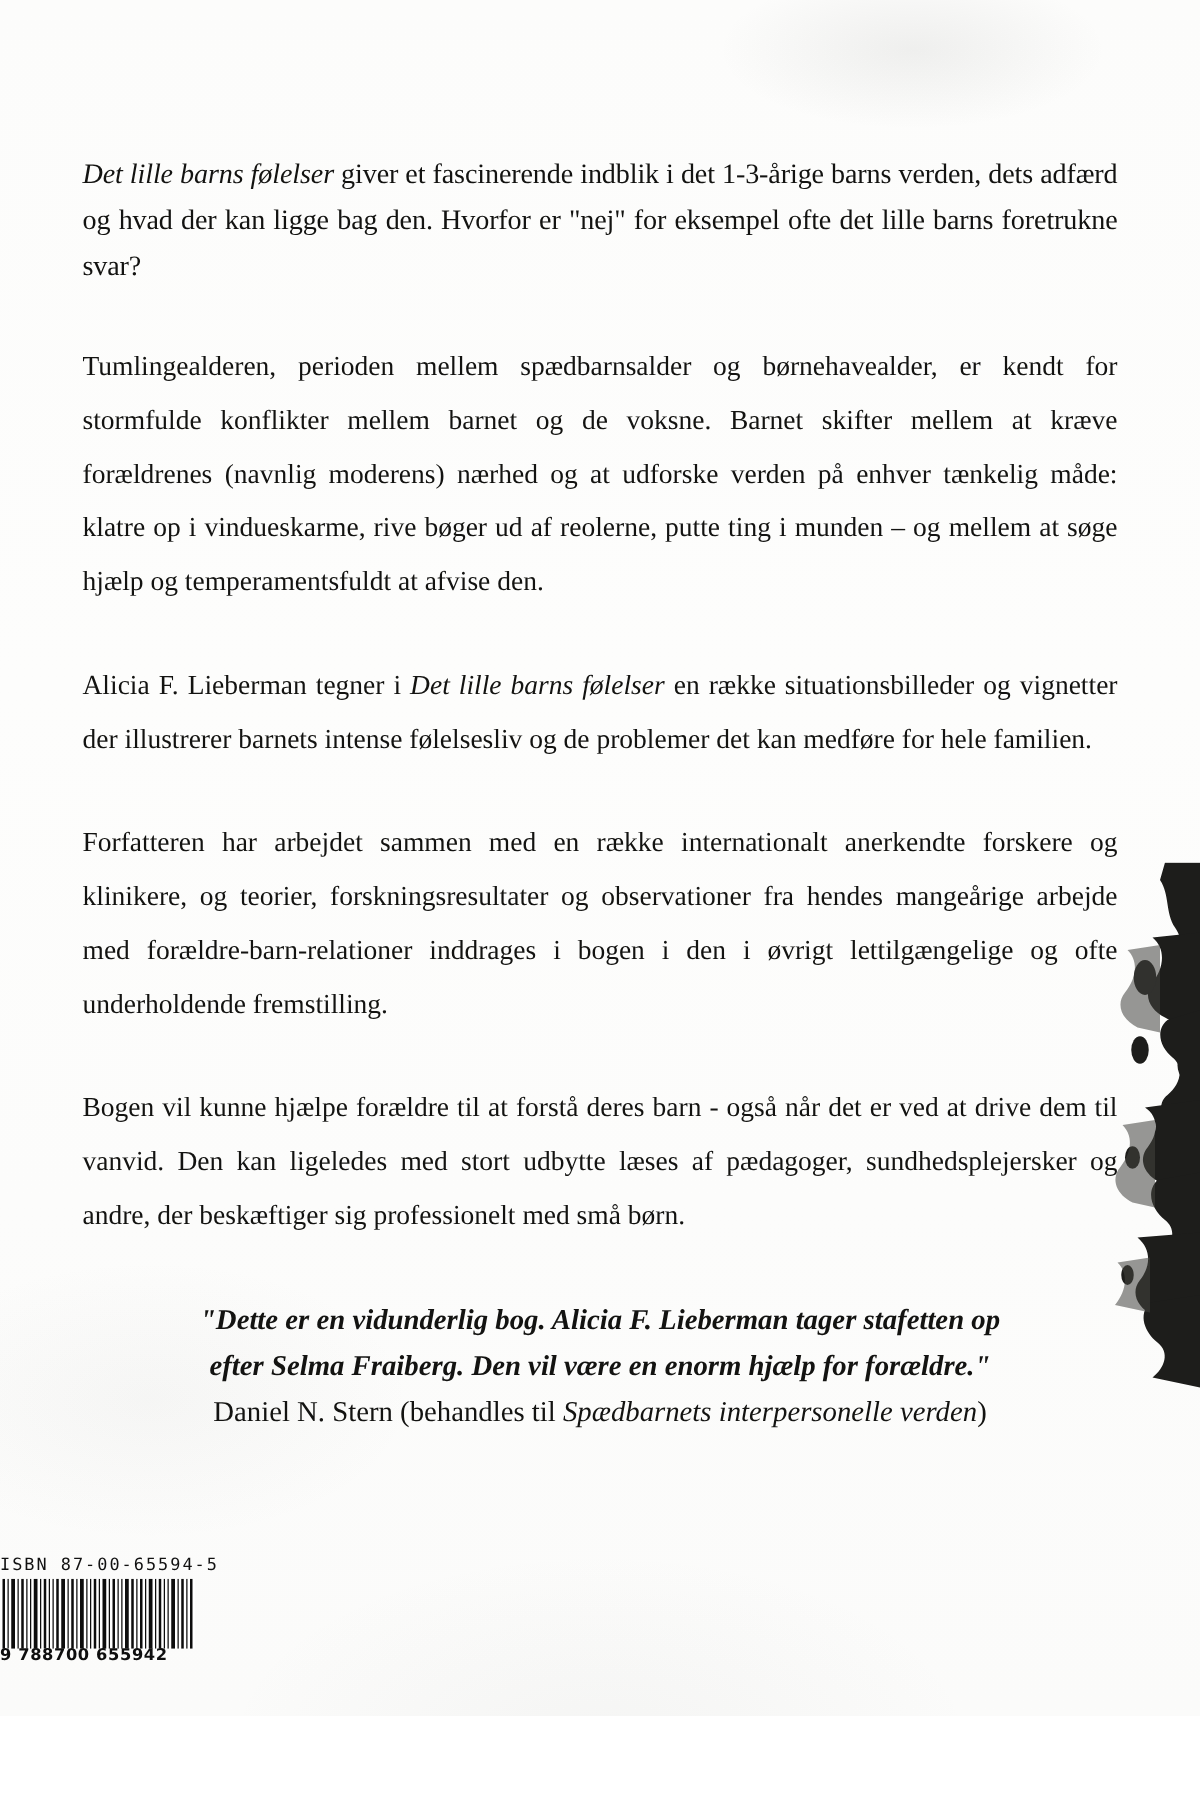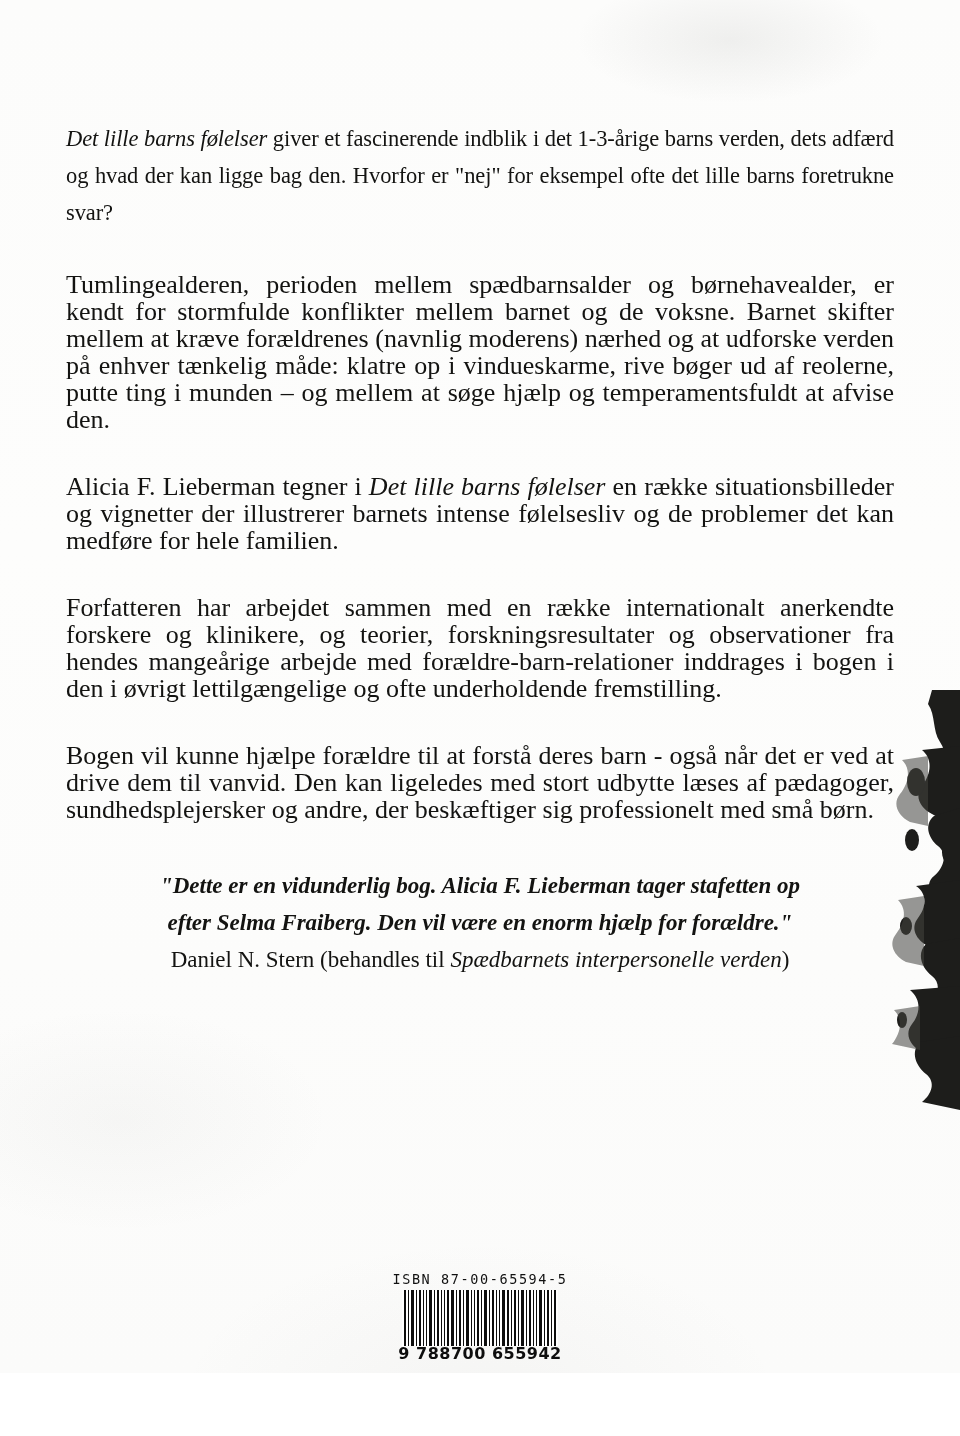--- a/index.html
+++ b/index.html
@@ -42,22 +42,22 @@
 
   #content {
     position: absolute;
     left: 66px;
     top: 0;
     width: 828px;
   }
 
   .para {
     text-align: justify;
-    font-size: 26px;
-    line-height: 27px;
+    font-size: 22px;
+    line-height: 43px;
     margin: 0;
     -webkit-hyphens: none;
     hyphens: none;
   }
   .para.lead {
     font-size: 22.5px;
     line-height: 37px;
     letter-spacing: -0.1px;
   }
   .para i, .para em { font-style: italic; }
@@ -79,39 +79,39 @@
   #quote-block .attr {
     font-style: normal;
     font-weight: 400;
   }
   #quote-block .attr i { font-style: italic; text-align: right; }
 
   #barcode-area {
     position: absolute;
     left: 0;
     right: 0;
-    top: 1271px;
+    top: 1244px;
     display: flex;
     flex-direction: column;
-    align-items: center;
+    align-items: flex-start;
   }
   #isbn-text {
     font-family: "DejaVu Sans Mono", "Liberation Mono", monospace;
     font-size: 13.5px;
     letter-spacing: 1.6px;
     color: #111;
     margin-bottom: 3px;
   }
   #barcode-bars {
     width: 156px;
     height: 56px;
   }
   #ean-text {
     font-family: "DejaVu Sans", "Liberation Sans", sans-serif;
-    font-size: 16px;
+    font-size: 13px;
     font-weight: 700;
     letter-spacing: 0.5px;
     color: #0e0e0e;
     margin-top: -2px;
   }
 </style>
 </head>
 <body>
 
 <div id="page">

